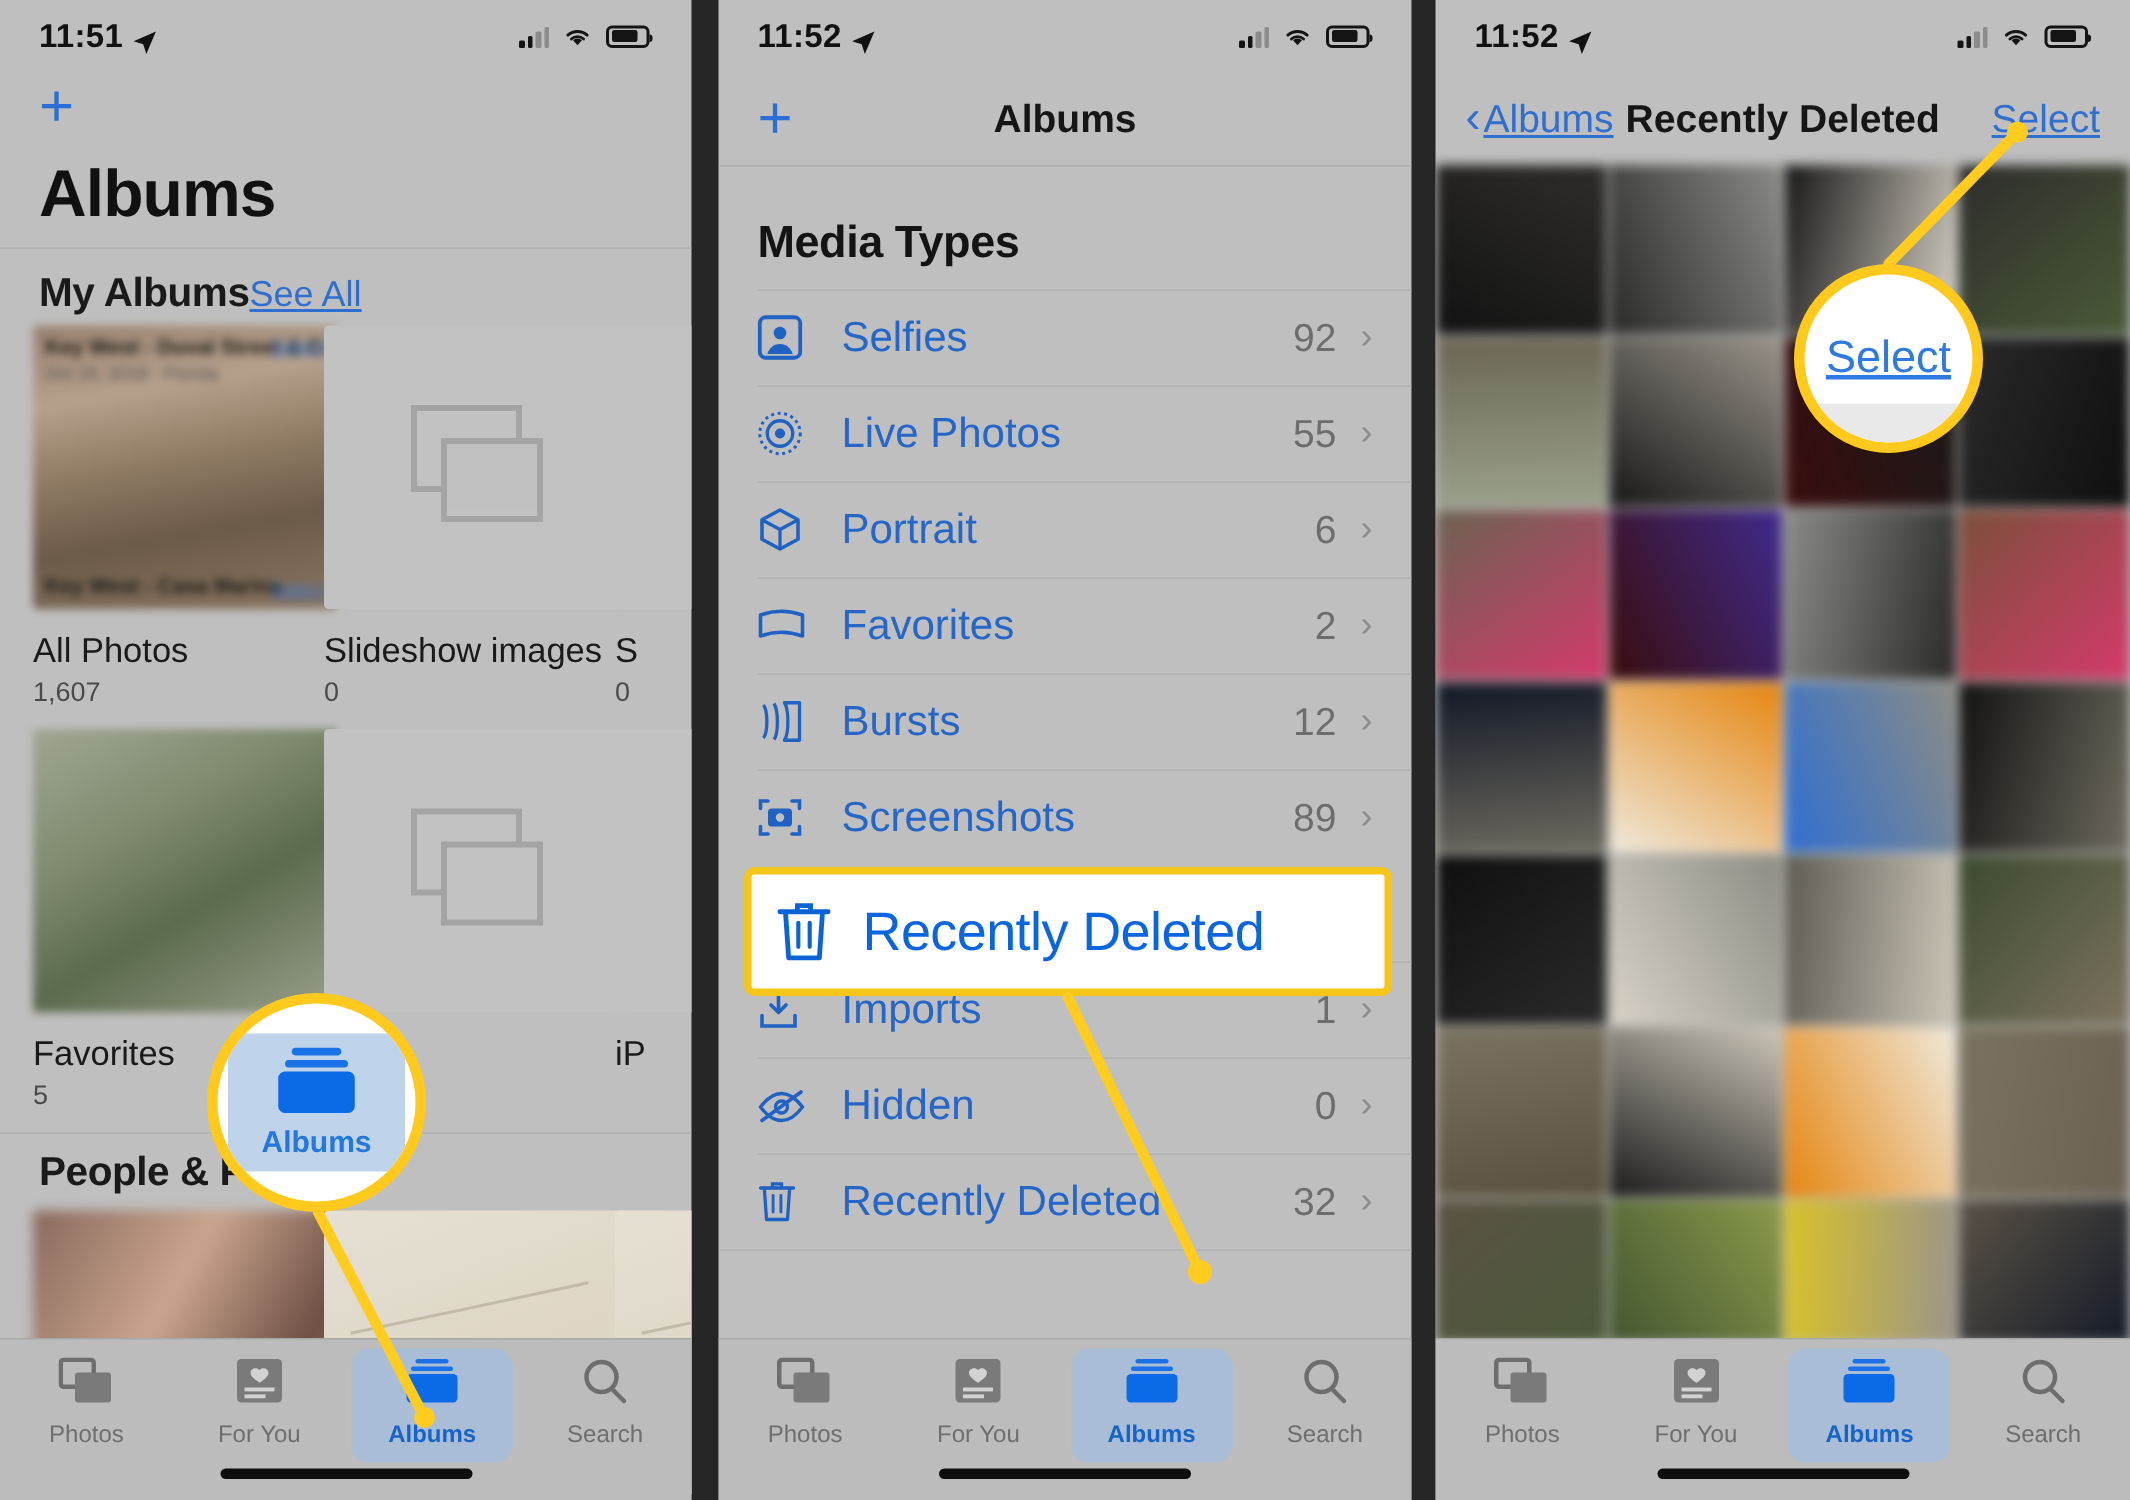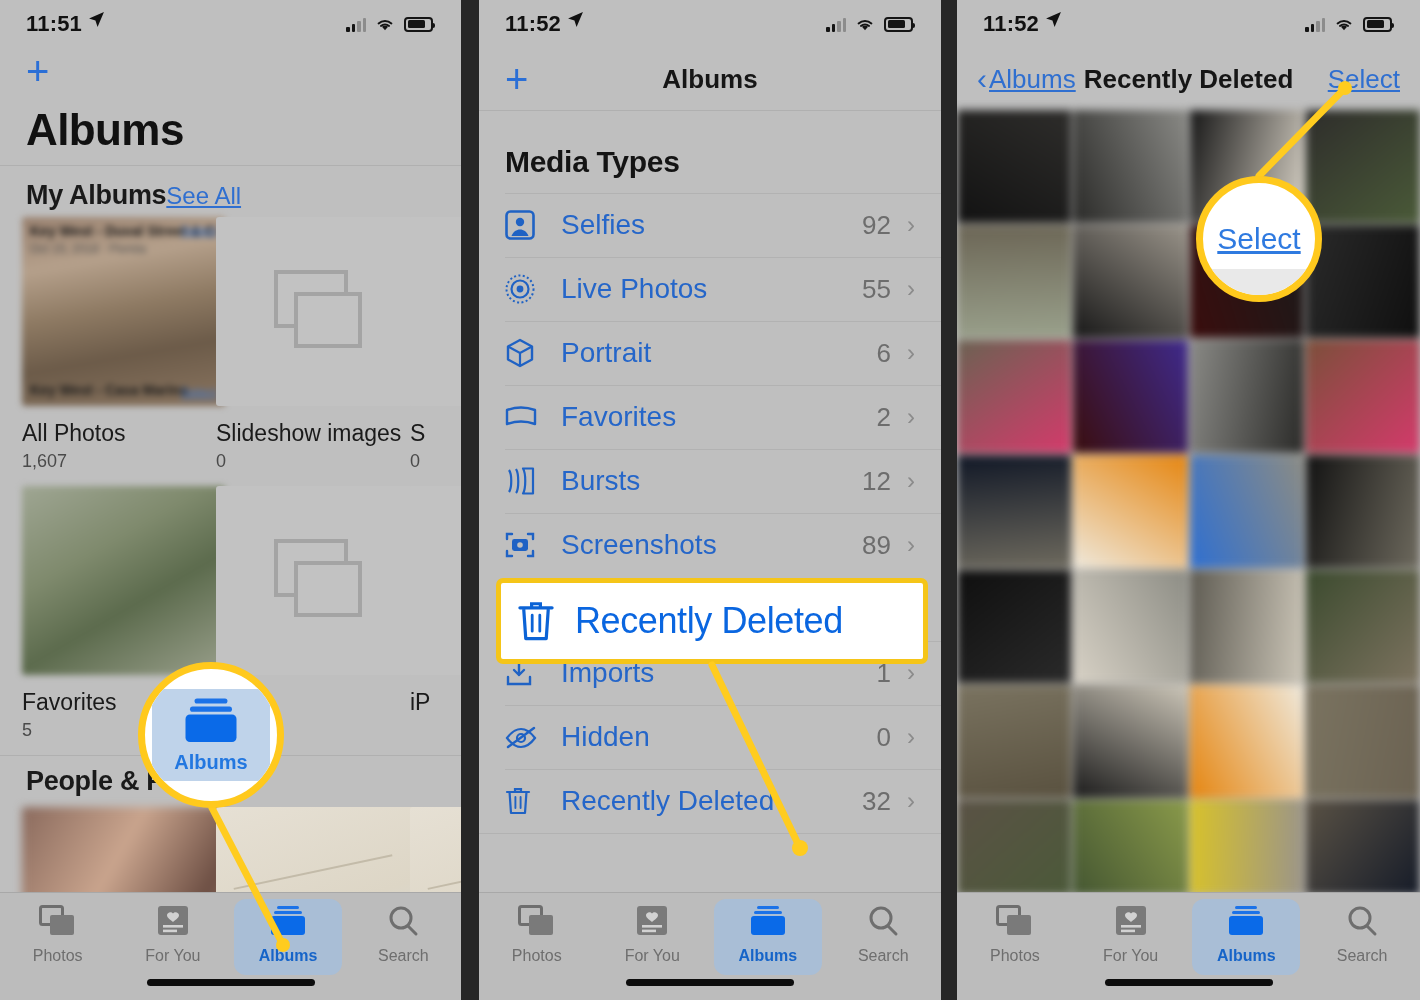--- a/index.html
+++ b/index.html
@@ -18,21 +18,21 @@
   .panel.p2 { width: 462px; }
   .divider2 { width: 16px; height: 1000px; background: #262626; flex: none; }
   .panel.p3 { width: 463px; }
 
   
   .statusbar {
     position: relative; height: 48px; width: 100%;
     display: flex; align-items: center; justify-content: space-between;
     padding: 0 28px 0 26px;
   }
-  .sb-time { font-size: 22px; font-weight: 600; color: #111; letter-spacing: .2px; display:flex; align-items:flex-start; gap:6px;}
+  .sb-time { font-size: 22px; font-weight: 600; color: #111; letter-spacing: .2px; display:flex; align-items:flex-end; gap:6px;}
   .sb-loc { display:inline-block; }
   .sb-right { display: flex; align-items: center; gap: 9px; }
   .sig { display: flex; align-items: flex-end; gap: 2px; height: 15px; }
   .sig i { display: block; width: 3.5px; background: #141414; border-radius: 1px; }
   .sig i:nth-child(1){height:5px}.sig i:nth-child(2){height:8px}
   .sig i:nth-child(3){height:11px;background:#8c8c8c}.sig i:nth-child(4){height:14px;background:#8c8c8c}
   .batt { width: 29px; height: 15px; border: 2px solid #141414; border-radius: 4px; position: relative; padding:1.5px;}
   .batt::after { content:''; position:absolute; right:-4px; top:4px; width:2px; height:5px; background:#141414; border-radius:0 2px 2px 0;}
   .batt i { display:block; height:100%; width:78%; background:#141414; border-radius:1.5px;}
 

